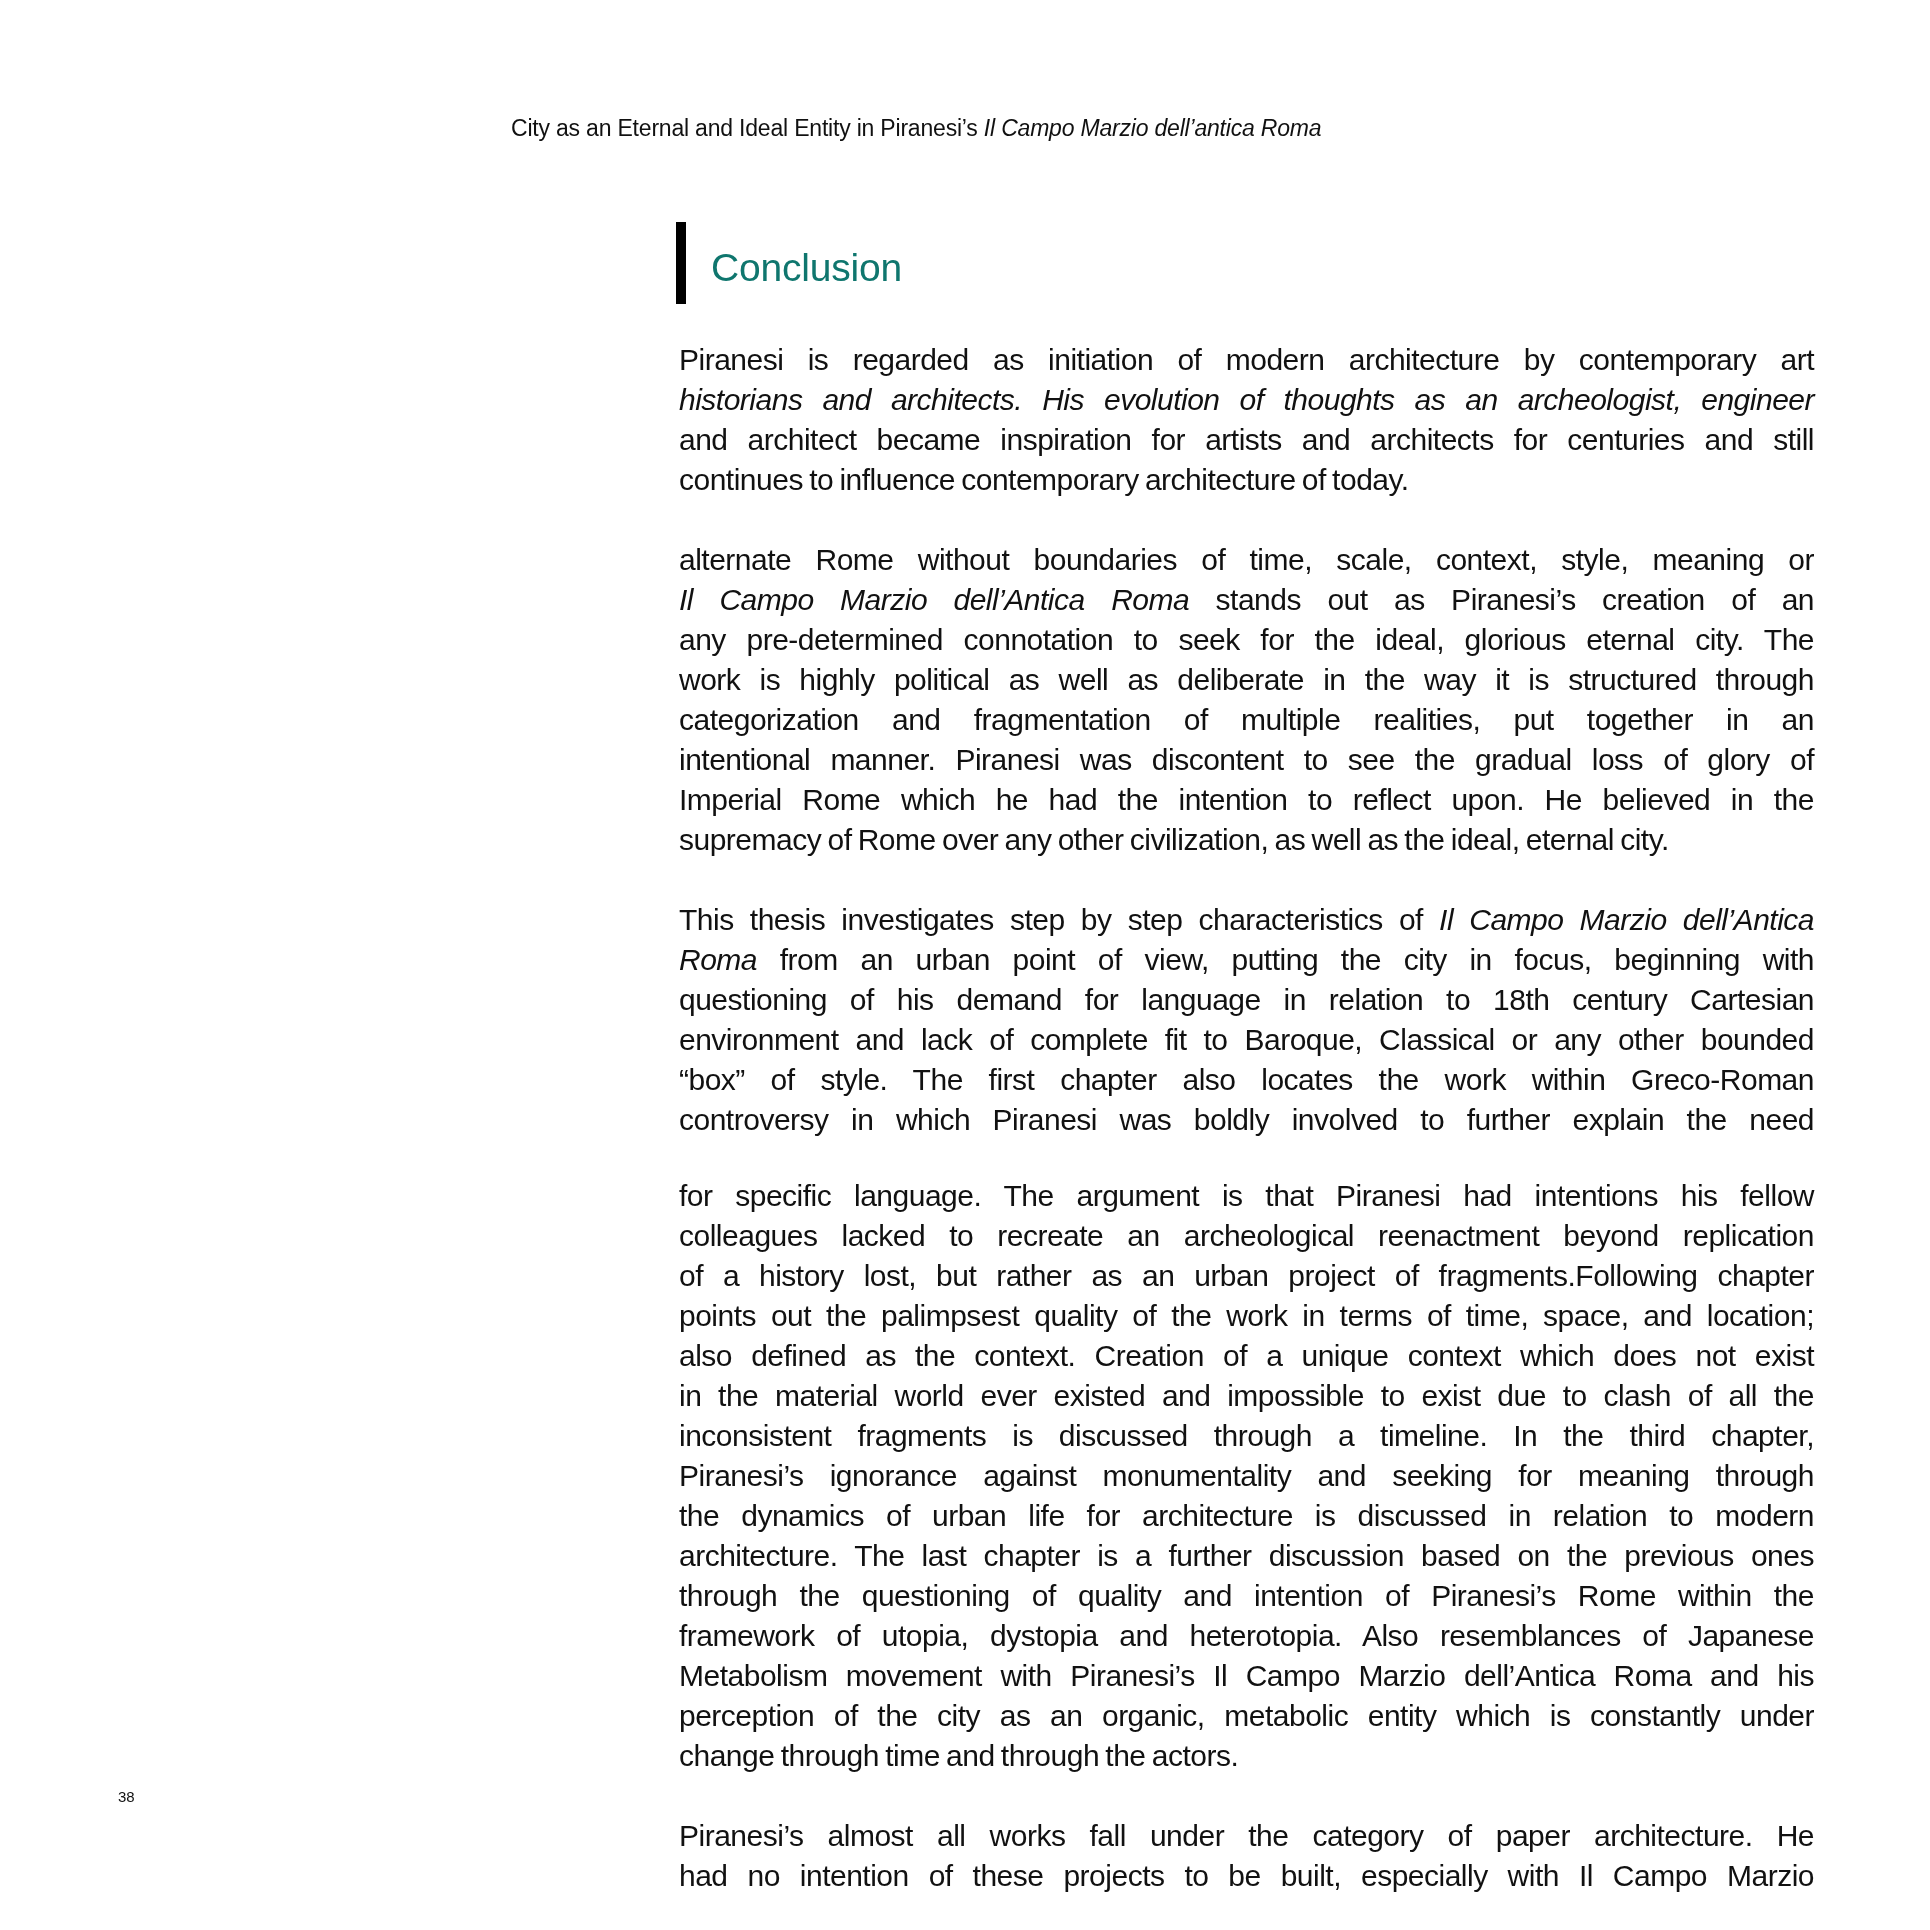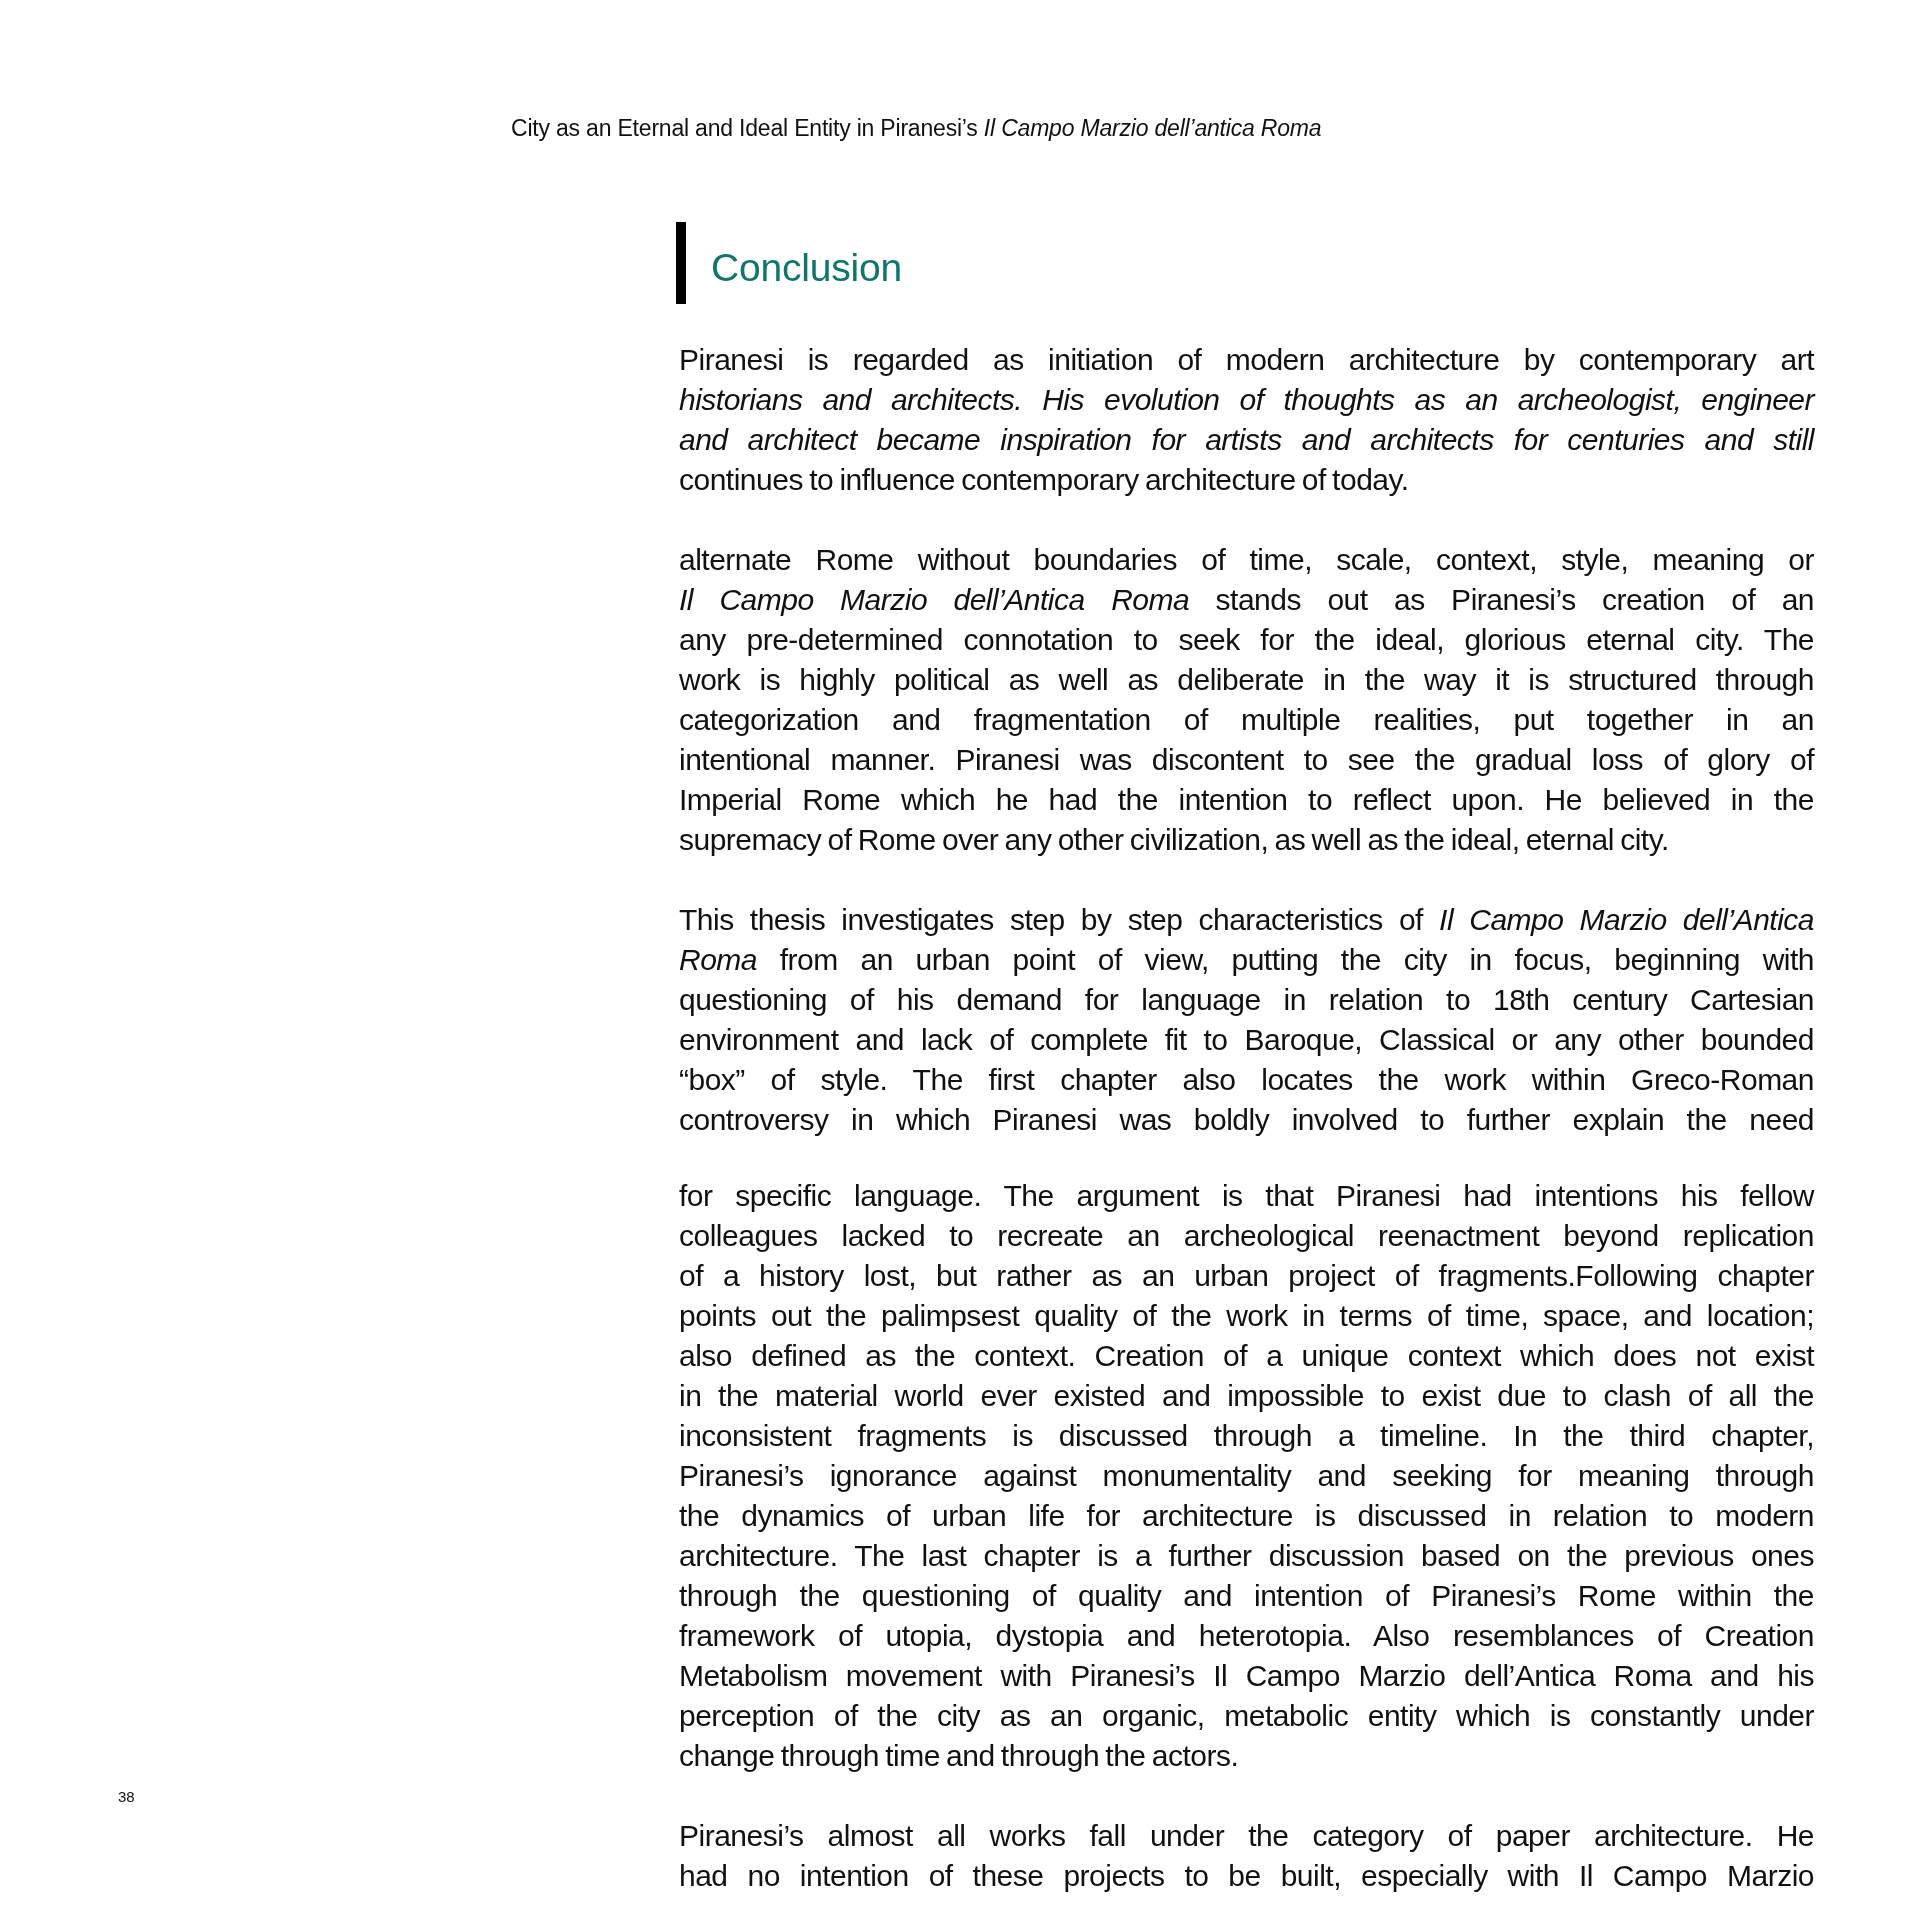--- a/index.html
+++ b/index.html
@@ -89,21 +89,21 @@
   <span>City as an Eternal and Ideal Entity in  Piranesi’s </span><span class="it">Il Campo Marzio dell’antica Roma</span>
 </div>
 
 <div class="heading-bar"></div>
 <h1 class="heading">Conclusion</h1>
 
 <div class="body-text" id="body-text">
     <p class="para">
       <span class="line" style="white-space: nowrap;"><span>Piranesi is regarded as initiation of modern architecture by contemporary art</span></span>
       <span class="line" style="white-space: nowrap; font-style: italic;"><span>historians and architects. His evolution of thoughts as an archeologist, engineer</span></span>
-      <span class="line" style="white-space: nowrap; font-style: italic;"><span>and architect became inspiration for artists and architects for centuries and still</span></span>
+      <span class="line" style="white-space: nowrap;"><span>and architect became inspiration for artists and architects for centuries and still</span></span>
       <span class="line last" style="white-space: nowrap;"><span>continues to influence contemporary architecture of today.</span></span>
     </p>
     <p class="para">
       <span class="line" style="white-space: nowrap;"><span>alternate Rome without boundaries of time, scale, context, style, meaning or</span></span>
       <span class="line" style="white-space: nowrap;"><span class="it">Il Campo Marzio dell’Antica Roma</span><span> stands out as Piranesi’s creation of an</span></span>
       <span class="line" style="white-space: nowrap;"><span>any pre-determined connotation to seek for the ideal, glorious eternal city. The</span></span>
       <span class="line" style="white-space: nowrap;"><span>work is highly political as well as deliberate in the way it is structured through</span></span>
       <span class="line" style="white-space: nowrap;"><span>categorization and fragmentation of multiple realities, put together in an</span></span>
       <span class="line" style="white-space: nowrap;"><span>intentional manner. Piranesi was discontent to see the gradual loss of glory of</span></span>
       <span class="line" style="white-space: nowrap;"><span>Imperial Rome which he had the intention to reflect upon. He believed in the</span></span>
@@ -120,21 +120,21 @@
       <span class="line" style="white-space: nowrap;"><span>colleagues lacked to recreate an archeological reenactment beyond replication</span></span>
       <span class="line" style="white-space: nowrap;"><span>of a history lost, but rather as an urban project of fragments.Following chapter</span></span>
       <span class="line" style="white-space: nowrap;"><span>points out the palimpsest quality of the work in terms of time, space, and location;</span></span>
       <span class="line" style="white-space: nowrap;"><span>also defined as the context. Creation of a unique context which does not exist</span></span>
       <span class="line" style="white-space: nowrap;"><span>in the material world ever existed and impossible to exist due to clash of all the</span></span>
       <span class="line" style="white-space: nowrap;"><span>inconsistent fragments is discussed through a timeline. In the third chapter,</span></span>
       <span class="line" style="white-space: nowrap;"><span>Piranesi’s ignorance against monumentality and seeking for meaning through</span></span>
       <span class="line" style="white-space: nowrap;"><span>the dynamics of urban life for architecture is discussed in relation to modern</span></span>
       <span class="line" style="white-space: nowrap;"><span>architecture. The last chapter is a further discussion based on the previous ones</span></span>
       <span class="line" style="white-space: nowrap;"><span>through the questioning of quality and intention of Piranesi’s Rome within the</span></span>
-      <span class="line" style="white-space: nowrap;"><span>framework of utopia, dystopia and heterotopia. Also resemblances of Creation</span></span>
+      <span class="line" style="white-space: nowrap;"><span>framework of utopia, dystopia and heterotopia. Also resemblances of Japanese</span></span>
       <span class="line" style="white-space: nowrap;"><span>Metabolism movement with Piranesi’s Il Campo Marzio dell’Antica Roma and his</span></span>
       <span class="line" style="white-space: nowrap;"><span>perception of the city as an organic, metabolic entity which is constantly under</span></span>
       <span class="line last" style="white-space: nowrap;"><span>change through time and through the actors.</span></span>
     </p>
     <p class="para">
       <span class="line" style="white-space: nowrap;"><span>Piranesi’s almost all works fall under the category of paper architecture. He</span></span>
       <span class="line" style="white-space: nowrap;"><span>had no intention of these projects to be built, especially with Il Campo Marzio</span></span>
     </p>
   </div>
 

